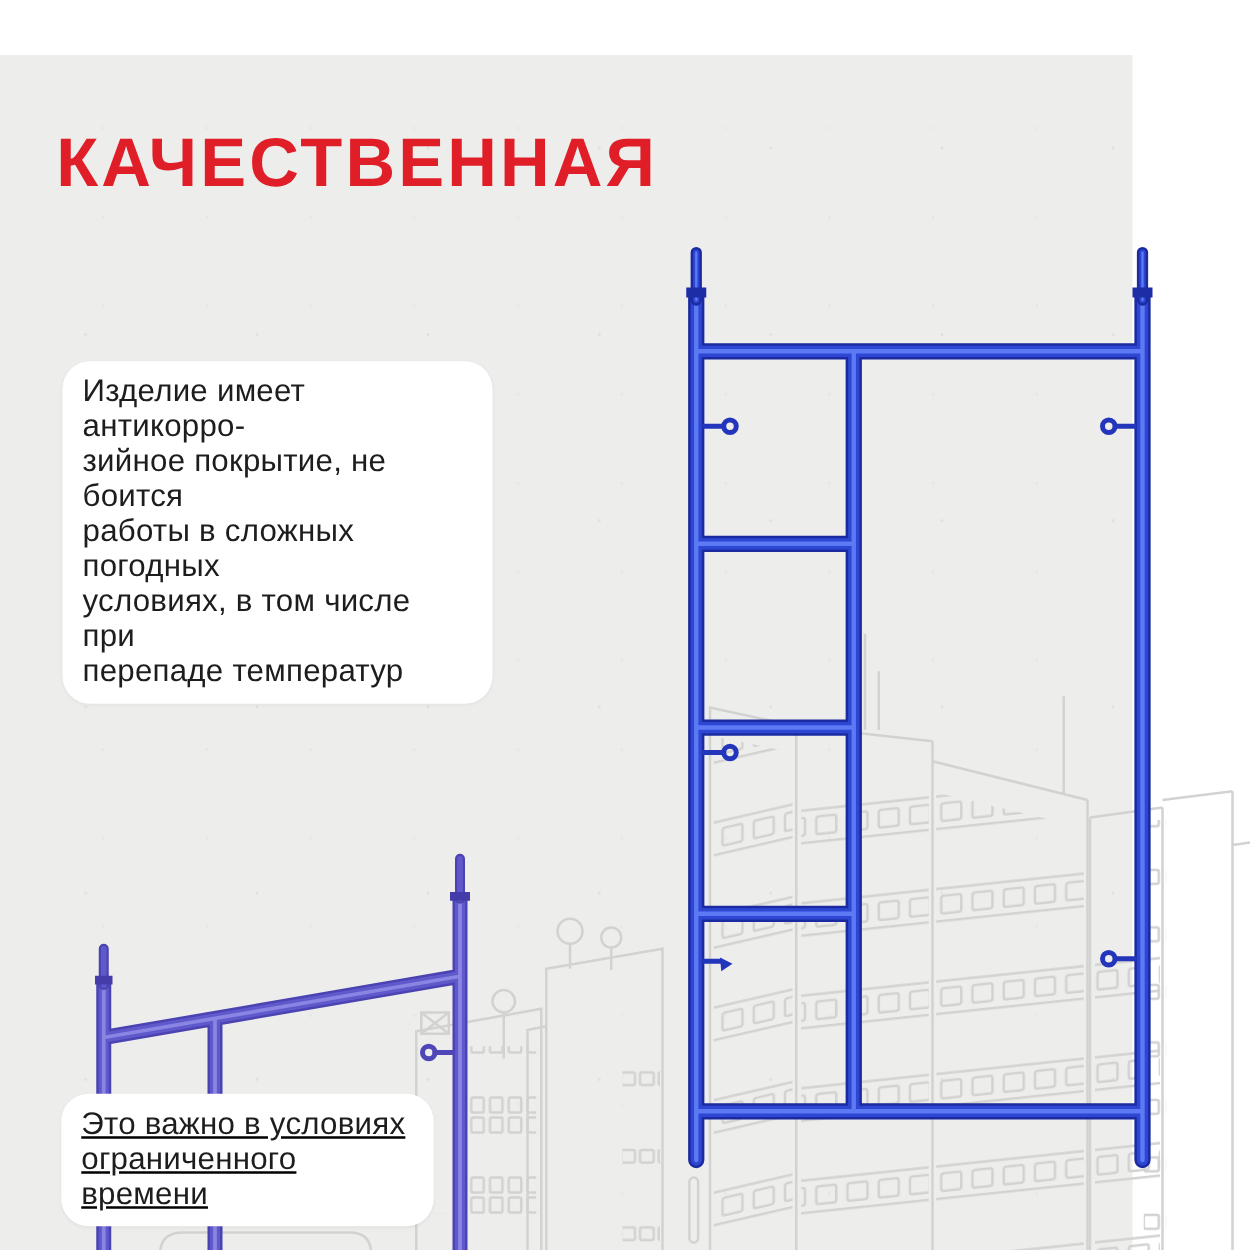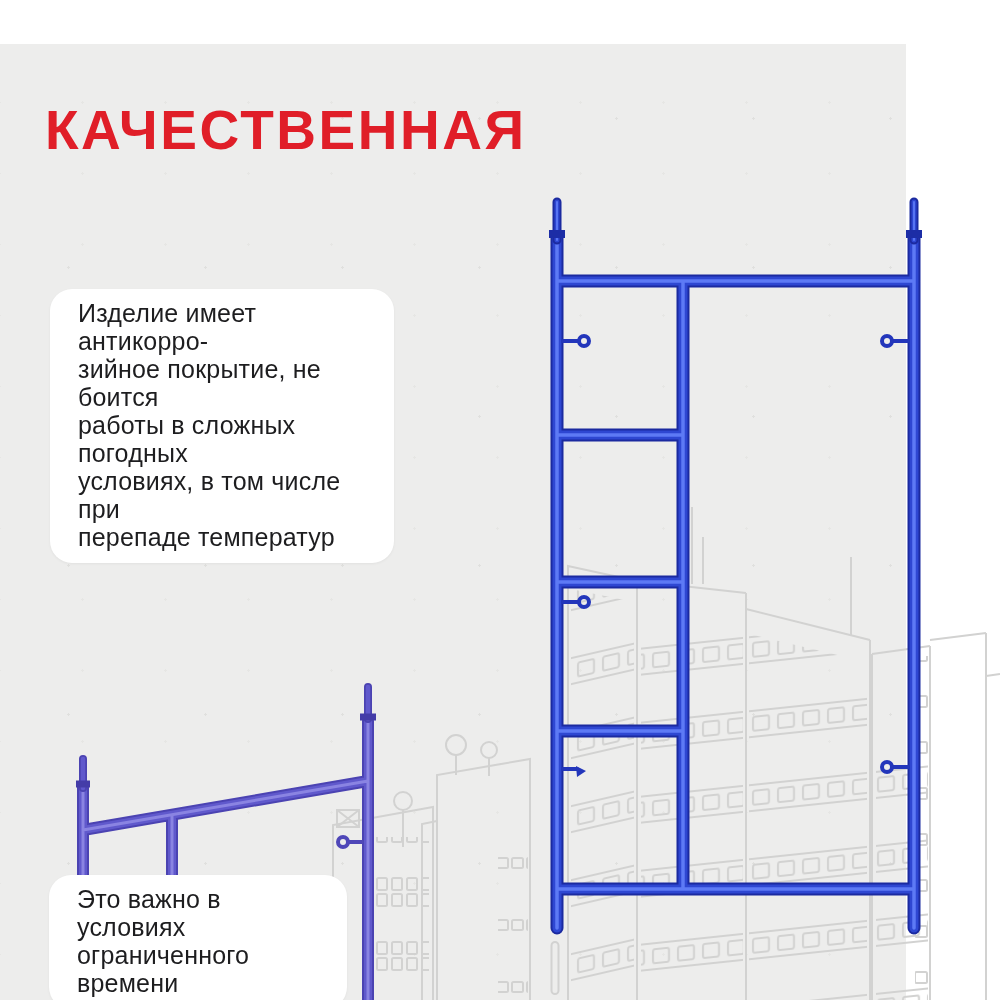--- a/index.html
+++ b/index.html
@@ -38,27 +38,27 @@
   .page-title{
     position:absolute;left:45px;top:58px;margin:0;
     font-size:55px;line-height:56px;font-weight:bold;
     letter-spacing:2.5px;color:#e01e28;white-space:nowrap;z-index:5;
   }
   .card{
     position:absolute;background:#ffffff;border-radius:22px;
     box-shadow:0 1px 3px rgba(0,0,0,0.05);z-index:4;
   }
   .card p{
-    margin:0;padding:10px 18px 12px 28px;
+    margin:0;padding:10px 18px 12px 16px;
     font-size:25px;line-height:28px;letter-spacing:0.2px;
     color:#1d1d1f;white-space:pre-line;
   }
   .card1{left:50px;top:245px;width:344px;}
   .card2{left:48px;top:467px;width:301px;}
-  .card3{left:49px;top:831px;width:298px;}
+  .card3{left:49px;top:831px;width:298px;text-decoration:underline;}
 </style>
 </head>
 <body>
 
 <div class="canvas">
 
   <svg width="1000" height="1000" viewBox="0 0 1000 1000">
     <defs>
       <pattern id="pwL" width="25" height="74" patternUnits="userSpaceOnUse" patternTransform="skewY(-13)">
         <line x1="0" y1="6" x2="25" y2="6" class="sk"></line>

